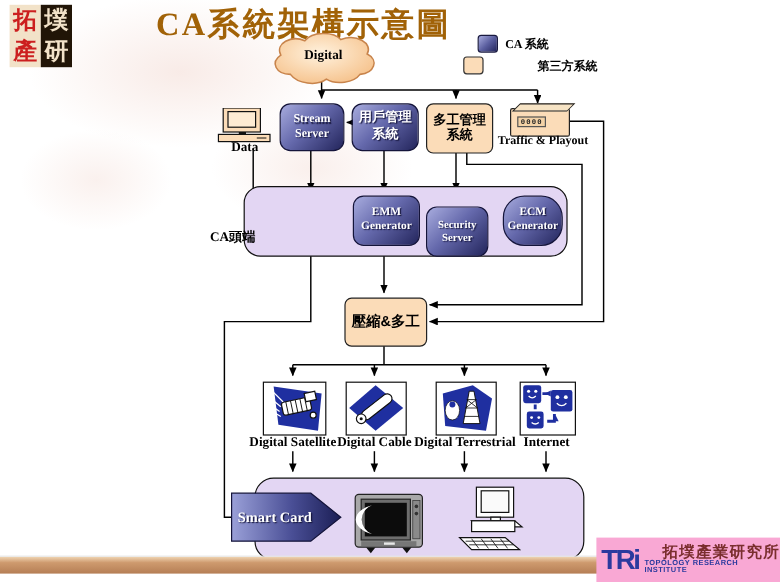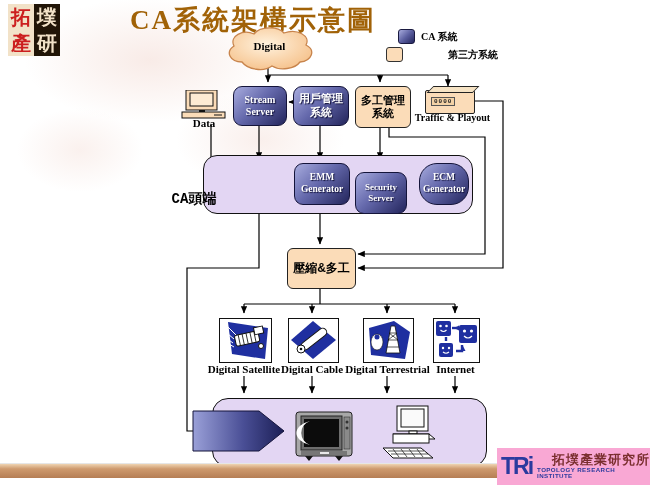--- a/index.html
+++ b/index.html
@@ -46,21 +46,21 @@
   .device{left:425px;top:90px;width:48px;height:22px;background:#FBDCB8;border:1px solid #222;
           border-radius:2px;z-index:2;}
   .device::before{content:"";position:absolute;left:4px;top:-5px;width:44px;height:5px;
           background:#F6E3C4;border:1px solid #222;transform:skewX(-45deg);}
   .device-display{position:absolute;left:5px;top:6px;font-family:"Liberation Mono",monospace;
           font-size:6px;font-weight:bold;letter-spacing:1px;color:#222;background:#F3D2A6;
           border:1px solid #555;padding:0 2px;}
   .label{font-weight:bold;color:#000;z-index:2;text-align:center;}
   .data-label{left:183px;top:117px;width:42px;font-size:11px;}
   .traffic-label{left:405px;top:112px;width:95px;font-size:10px;}
-  .headend-label{left:170px;top:190px;width:48px;font-size:14px;font-family:Liberation Mono, monospace;}
+  .headend-label{left:170px;top:190px;width:48px;font-size:11px;font-family:Liberation Serif, serif;}
   
   .ca-container{left:203px;top:155px;width:268px;height:57px;background:#E3D6F3;
                 border:1px solid #111;border-radius:14px;z-index:1;}
   .rpm{left:228px;top:163px;width:60px;height:40px;font-size:9px;}
   .emm{left:294px;top:163px;width:54px;height:40px;font-size:9.5px;}
   .security{left:355px;top:154px;width:50px;height:40px;font-size:9px;margin-top:18px;}
   .ecm{left:419px;top:163px;width:48px;height:40px;font-size:9.5px;border-radius:18px;}
   .compress{left:287px;top:248px;width:67px;height:39px;font-size:12px;font-family:"Liberation Sans",sans-serif;}
   
   .icon-box{background:#fff;border:1px solid #111;z-index:2;}
@@ -284,20 +284,21 @@
     <svg width="94" height="42" viewBox="0 0 94 42">
       <defs>
           <linearGradient id="scg" x1="0" y1="0" x2="1" y2="0">
         <stop offset="0%" stop-color="#9AA0D8"></stop>
             <stop offset="55%" stop-color="#4A4F96"></stop>
             <stop offset="100%" stop-color="#1B1E55"></stop>
       </linearGradient>
         </defs>
       <polygon points="1,1 67,1 92,21 67,41 1,41" fill="url(#scg)" stroke="#14143a"></polygon>
     </svg>
+    <div class="smartcard-label">Smart Card</div>
   </div>
 
   <svg class="abs node" style="left:295px;top:410px;" width="58" height="52" viewBox="0 0 58 52">
     <polygon points="10,46 14,51 18,46" fill="#111"></polygon>
     <polygon points="40,46 44,51 48,46" fill="#111"></polygon>
     <rect x="1" y="2" width="56" height="44" rx="3" fill="#A8A8A8" stroke="#222"></rect>
     <rect x="6" y="6" width="41" height="34" fill="#6E6E6E" stroke="#222"></rect>
     <rect x="9" y="9" width="35" height="28" fill="#0C0C0C"></rect>
     <path d="M15,11 a14,13 0 0 0 0,24 a22,13 0 0 1 0,-24 Z" fill="#fff"></path>
     <rect x="49" y="7" width="6" height="32" fill="#8A8A8A" stroke="#333" stroke-width=".6"></rect>

